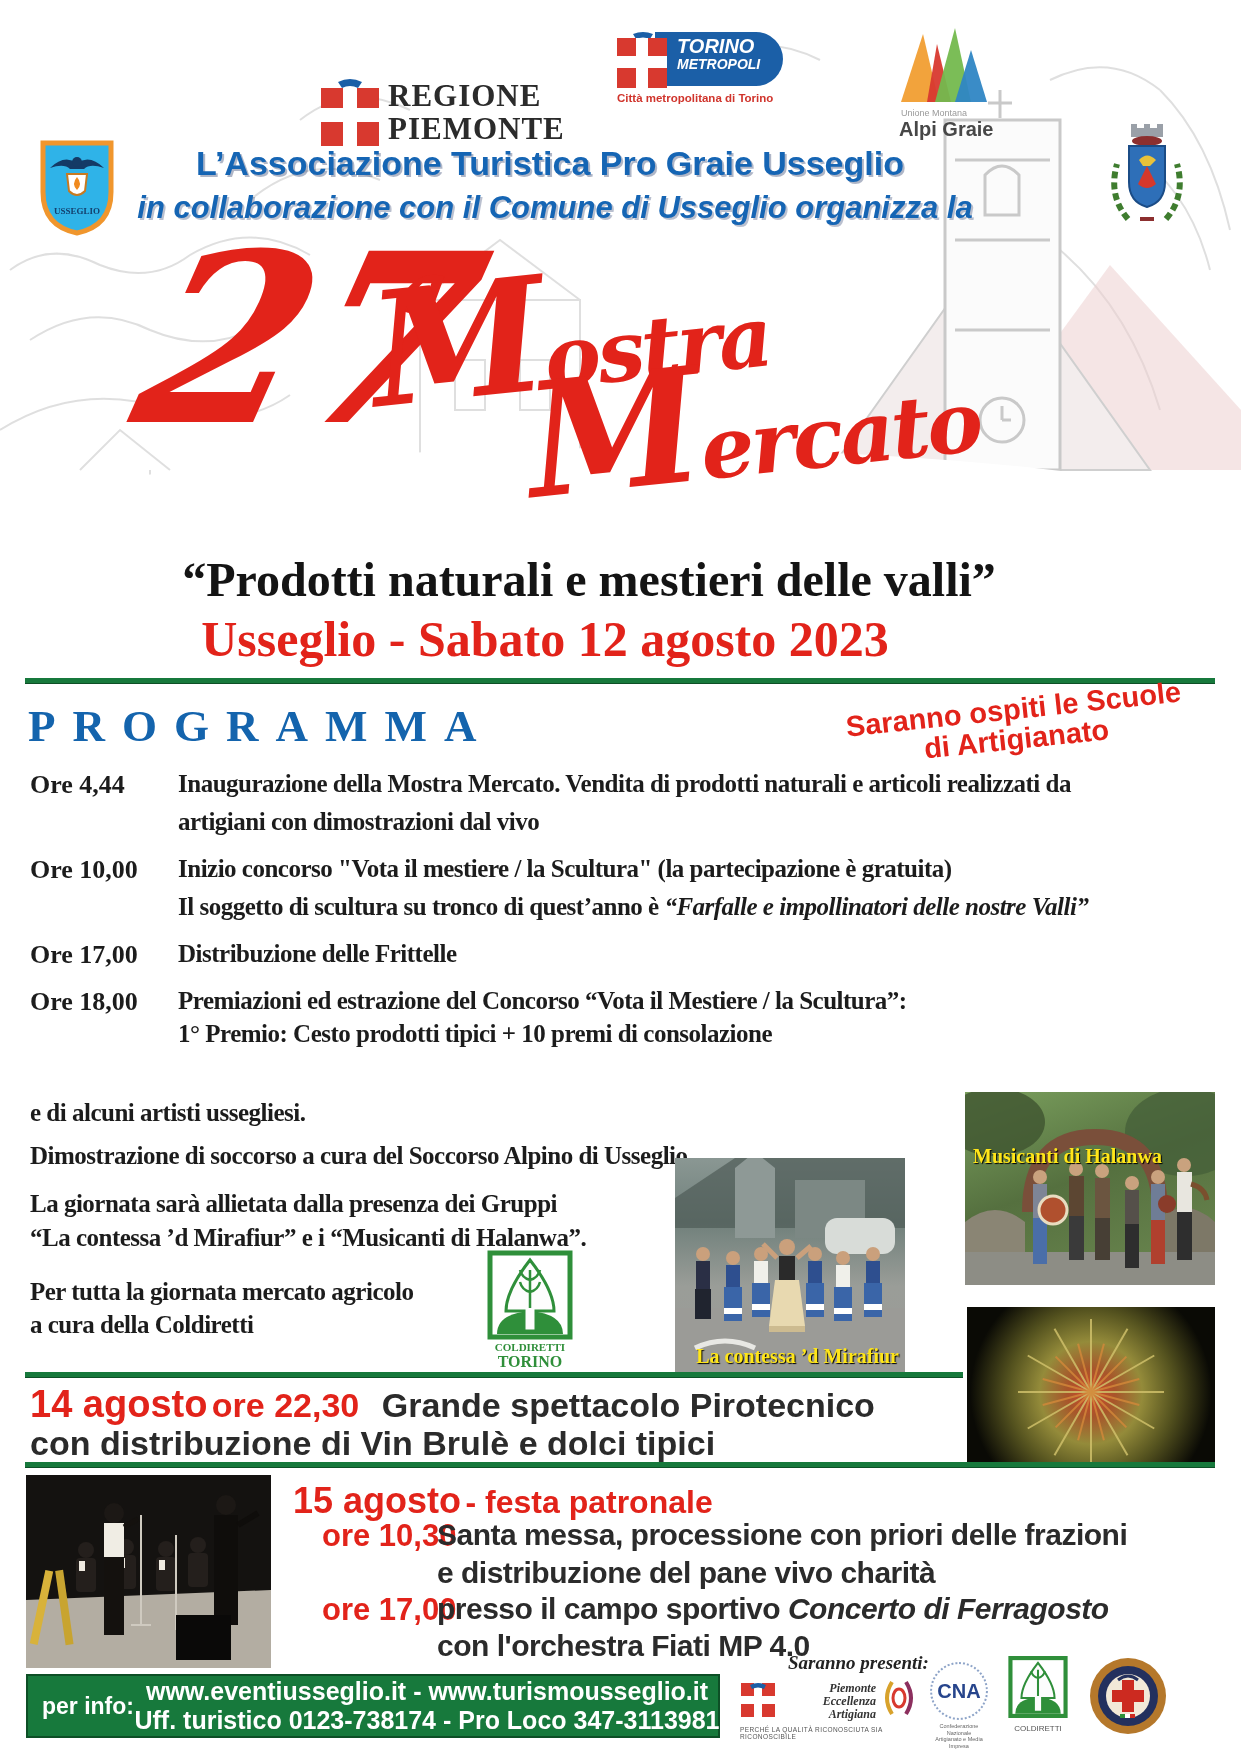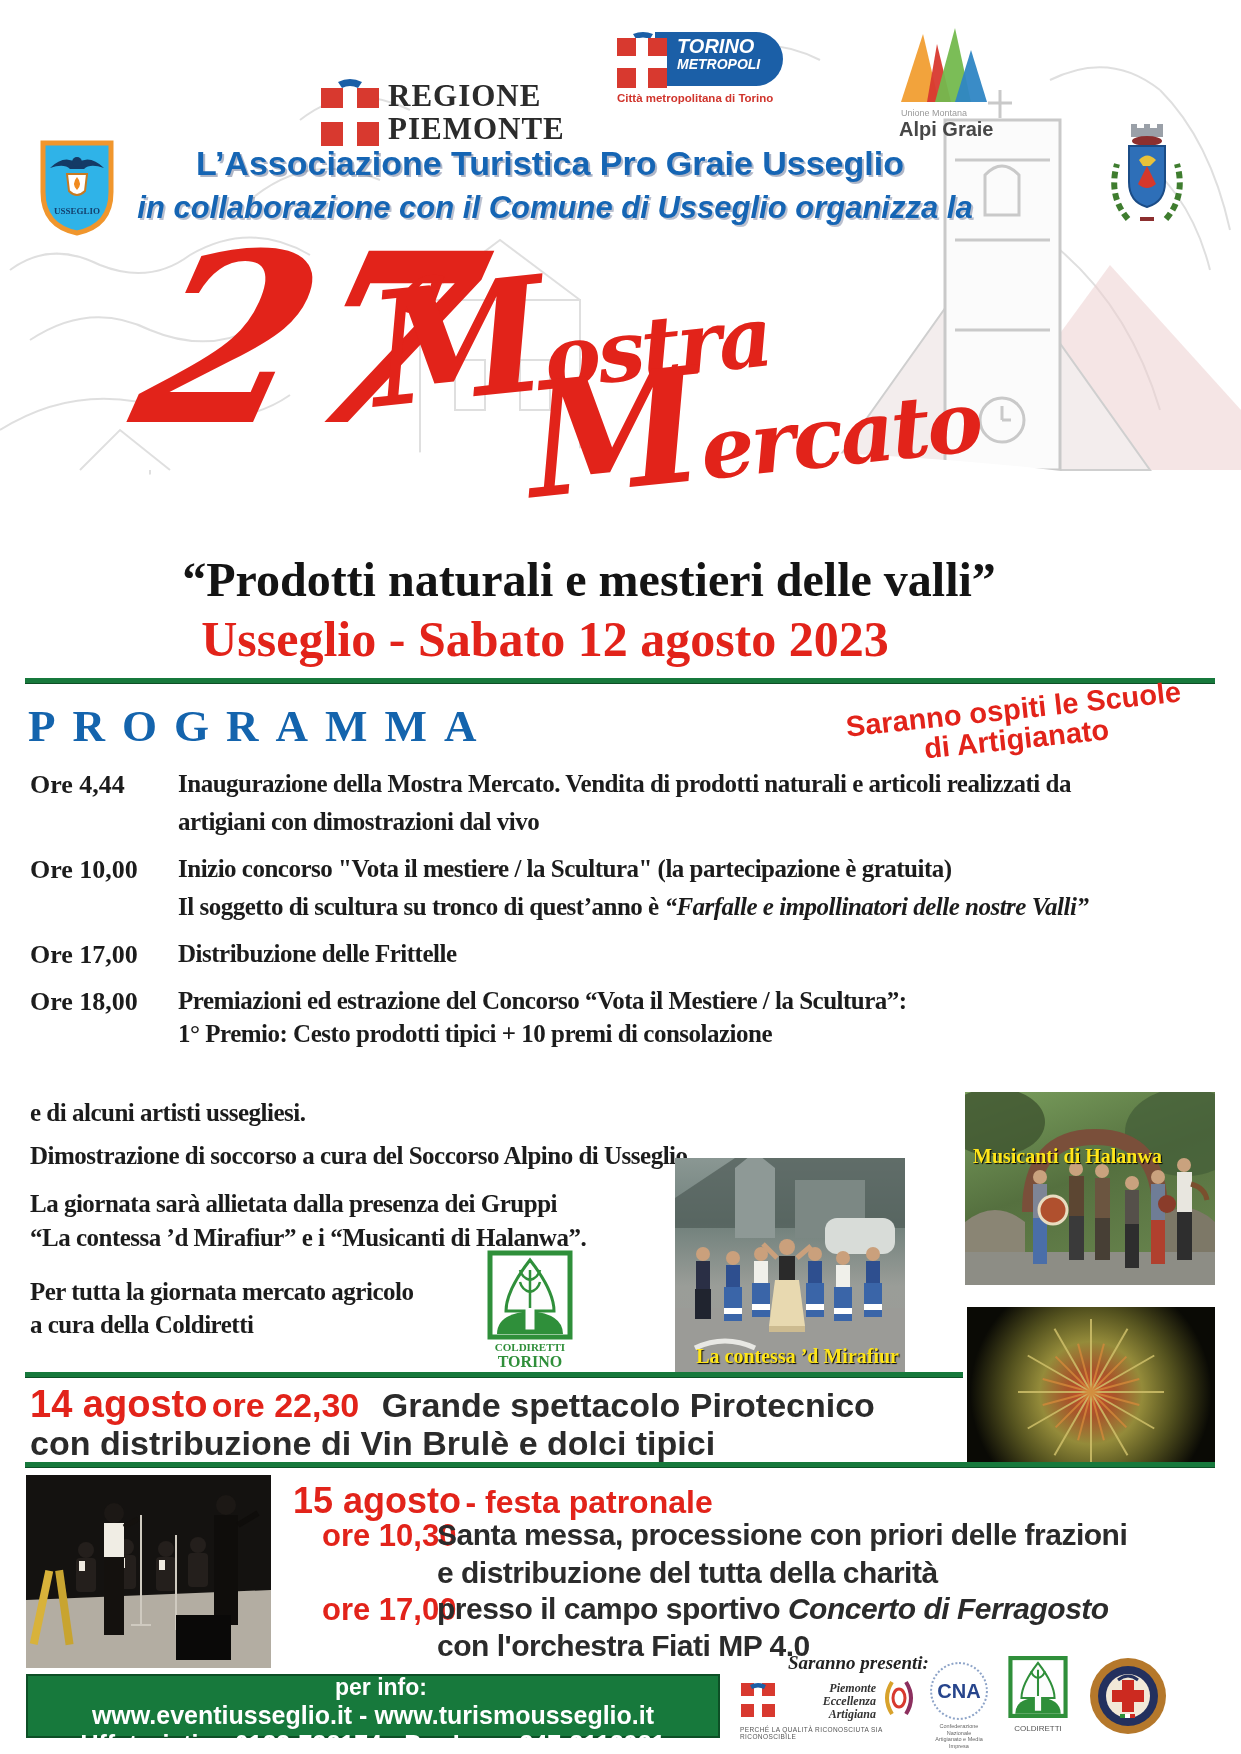--- a/index.html
+++ b/index.html
@@ -93,21 +93,21 @@
                  color:#222;z-index:4;margin-left:40px;}
   .lg-piemonte{left:740px;top:1678px;width:178px;height:64px;z-index:4;}
   .lg-cna{left:928px;top:1662px;width:62px;height:80px;z-index:4;text-align:center;}
   .cna-circle{width:54px;height:54px;border:2px dotted #8ea4c8;border-radius:50%;margin:0 auto;
               display:flex;align-items:center;justify-content:center;}
   .lg-coldiretti-s{left:1000px;top:1656px;width:76px;height:86px;z-index:4;text-align:center;}
   .lg-soccorso{left:1088px;top:1654px;width:80px;height:86px;z-index:4;}
 
   
   .footerbar{left:26px;top:1674px;width:694px;height:64px;background:#17793c;z-index:4;
-             display:flex;align-items:center;box-shadow:0 0 0 2px #0d4f26 inset;flex-direction:column;}
+             display:flex;align-items:center;box-shadow:0 0 0 2px #0d4f26 inset;}
   .footer-label{color:#fff;font-weight:bold;font-size:23px;padding-left:16px;white-space:nowrap;}
   .footer-lines{flex:1;text-align:center;color:#fff;font-weight:bold;line-height:1.15;}
   .footer-l1{font-size:25px;}
   .footer-l2{font-size:25px;}
 </style>
 </head>
 <body>
 
 <div class="poster">
 
@@ -491,21 +491,21 @@
       <rect x="150" y="140" width="55" height="45" fill="#0a0908"></rect>
     </svg>
   </div>
 
   <div class="abs a15-head san nowrap">
     <span class="red" style="font-size:36px;">15 agosto</span>
     <span class="red" style="font-size:32px;">- festa patronale</span>
   </div>
   <div class="abs a15-time san nowrap" style="left:322px;top:1518px;">ore 10,30</div>
   <div class="abs a15-text san nowrap" style="left:437px;top:1518px;">Santa messa, processione con priori delle frazioni</div>
-  <div class="abs a15-text san nowrap" style="left:437px;top:1556px;">e distribuzione del tutta della charità</div>
+  <div class="abs a15-text san nowrap" style="left:437px;top:1556px;">e distribuzione del pane vivo charità</div>
   <div class="abs a15-time san nowrap" style="left:322px;top:1592px;">ore 17,00</div>
   <div class="abs a15-text san nowrap" style="left:437px;top:1592px;">
     <span>presso il campo sportivo </span><span style="font-style:italic;">Concerto di Ferragosto</span>
   </div>
   <div class="abs a15-text san nowrap" style="left:437px;top:1629px;">con l'orchestra Fiati MP 4.0</div>
 
   <div class="abs sponsors-head ser">Saranno presenti:</div>
 
   <div class="abs lg-piemonte">
     <svg width="36" height="36" viewBox="0 0 36 36" style="position:absolute;left:0;top:4px;">

